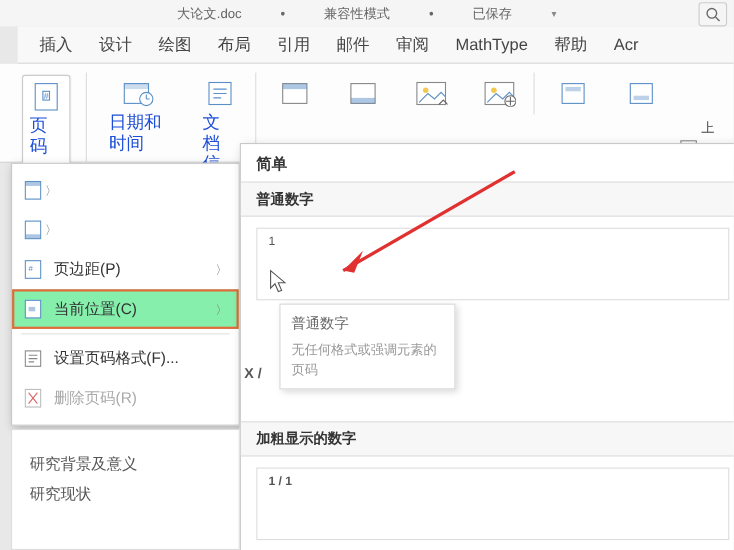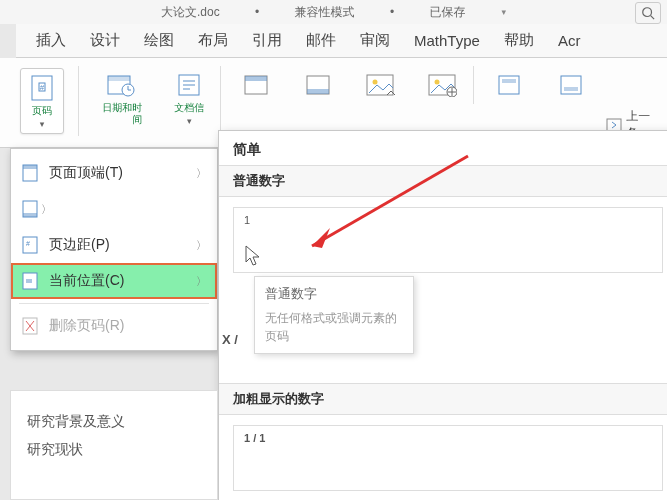--- a/index.html
+++ b/index.html
@@ -10,21 +10,21 @@
 
 .ribbon-tabs { height: 34px; background: #f8f8f8; display: flex; align-items: center; gap: 0; border-bottom: 1px solid #d0d0d0; padding-left: 0; margin-left: 16px; }
 .ribbon-tabs .tab { padding: 8px 12px; font-size: 15px; color: #444; cursor: pointer; white-space: nowrap; }
 .ribbon-tabs .tab:first-child { padding-left: 20px; }
 
 .ribbon-content { height: 90px; background: #fdfdfd; display: flex; align-items: flex-start; padding: 8px 10px 0 10px; gap: 8px; border-bottom: 1px solid #d0d0d0; }
 .ribbon-group { display: flex; flex-direction: column; align-items: center; padding: 2px 10px; }
 .ribbon-group.vsep { border-right: 1px solid #ddd; padding-right: 14px; }
 .ribbon-button { display: flex; flex-direction: column; align-items: center; gap: 2px; cursor: pointer; padding: 2px; }
 .ribbon-button .icon { width: 30px; height: 30px; display: flex; align-items: center; justify-content: center; }
-.ribbon-button .label { font-size: 10px; color: #15803d; text-align: right; line-height: 1.2; }
+.ribbon-button .label { font-size: 16px; color: #1d4ed8; text-align: left; line-height: 1.2; }
 .ribbon-button .dd { font-size: 9px; color: #666; }
 .ribbon-small-items { display: flex; flex-direction: column; gap: 4px; padding-top: 2px; }
 .ribbon-small { display: flex; align-items: center; gap: 4px; font-size: 12px; color: #444; cursor: pointer; margin-top: 40px; }
 .ribbon-small .icon { width: 18px; height: 18px; display: flex; align-items: center; justify-content: center; }
 
 .page-number-btn { border: 1px solid #ccc; background: #fff; border-radius: 3px; padding: 4px 6px; box-shadow: 0 1px 2px rgba(0,0,0,0.08); }
 
 .context-menu { position: absolute; left: 10px; top: 148px; width: 208px; background: #fff; border: 1px solid #c8c8c8; box-shadow: 2px 3px 8px rgba(0,0,0,0.25); padding: 6px 0; }
 .context-menu .item { display: flex; align-items: center; height: 36px; padding: 0 8px; font-size: 14px; color: #333; cursor: pointer; position: relative; }
 .context-menu .item.highlight { outline: 2px solid #e36a3b; outline-offset: -2px; background: #86efac; }
@@ -213,21 +213,20 @@
 </div>
 
 <div class="context-menu">
   <div class="item">
     <span class="mi-icon">
         <svg width="16" height="18">
           <rect x="1" y="1" width="14" height="16" fill="#fff" stroke="#5b8fc7"></rect>
           <rect x="1" y="1" width="14" height="4" fill="#5b8fc7" opacity="0.5"></rect>
         </svg>
       </span>
-    <span class="mi-label">页面顶端(T)</span>
     <span class="chev">〉</span>
   </div>
   <div class="item">
     <span class="mi-icon">
         <svg width="16" height="18">
           <rect x="1" y="1" width="14" height="16" fill="#fff" stroke="#5b8fc7"></rect>
           <rect x="1" y="13" width="14" height="4" fill="#5b8fc7" opacity="0.5"></rect>
         </svg>
       </span>
     <span class="chev">〉</span>
@@ -246,20 +245,31 @@
     <span class="mi-icon">
         <svg width="16" height="18">
           <rect x="1" y="1" width="14" height="16" fill="#fff" stroke="#5b8fc7"></rect>
           <rect x="4" y="7" width="6" height="4" fill="#5b8fc7" opacity="0.5"></rect>
         </svg>
       </span>
     <span class="mi-label">当前位置(C)</span>
     <span class="chev">〉</span>
   </div>
   <div class="sep"></div>
+  <div class="item">
+    <span class="mi-icon">
+        <svg width="16" height="16">
+          <rect x="1" y="1" width="14" height="14" fill="#fff" stroke="#888"></rect>
+          <line x1="4" y1="5" x2="12" y2="5" stroke="#888"></line>
+          <line x1="4" y1="8" x2="12" y2="8" stroke="#888"></line>
+          <line x1="4" y1="11" x2="9" y2="11" stroke="#888"></line>
+        </svg>
+      </span>
+    <span class="mi-label">设置页码格式(F)...</span>
+  </div>
   <div class="item disabled">
     <span class="mi-icon">
         <svg width="16" height="18">
           <rect x="1" y="1" width="14" height="16" fill="#fff" stroke="#bbb"></rect>
           <line x1="4" y1="4" x2="12" y2="14" stroke="#d66"></line>
           <line x1="12" y1="4" x2="4" y2="14" stroke="#d66"></line>
         </svg>
       </span>
     <span class="mi-label">删除页码(R)</span>
   </div>

